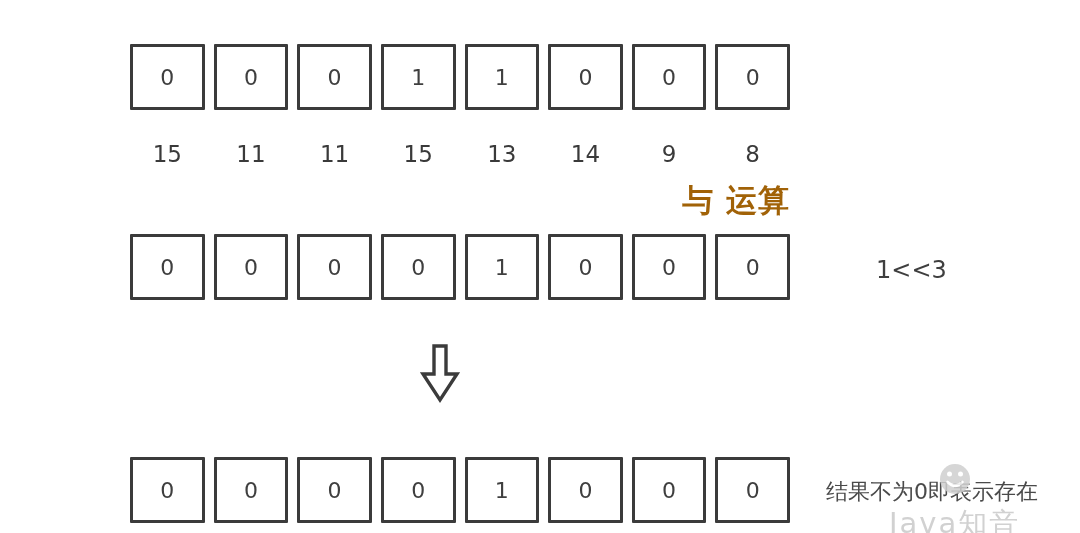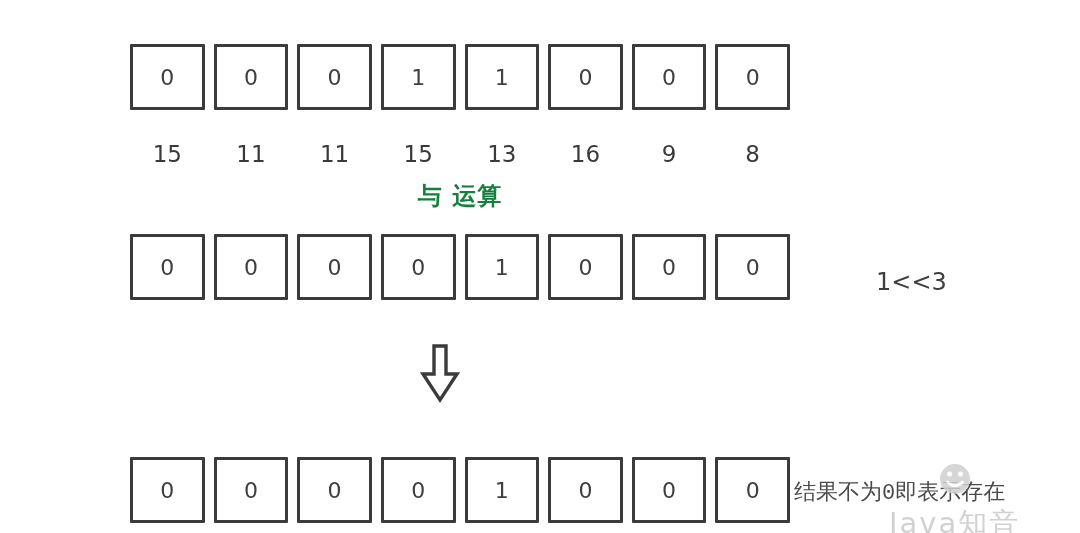--- a/index.html
+++ b/index.html
@@ -46,49 +46,48 @@
     flex: 1;
     text-align: center;
     font-size: 23px;
     color: #3a3a3a;
   }
   .op-label {
     position: absolute;
     left: 130px;
     width: 660px;
     top: 180px;
-    text-align: center;
-    font-size: 24px;
+    text-align: right;
+    font-size: 31px;
     font-weight: bold;
-    color: #15803d;
+    color: #a16207;
     letter-spacing: 1px;
   }
   .side-label {
     position: absolute;
     font-size: 24px;
     color: #3f3f3f;
     white-space: nowrap;
   }
   .side-label.bytes { left: 864px; top: 66px; }
-  .side-label.mask  { left: 876px; top: 268px; }
+  .side-label.mask  { left: 876px; top: 256px; }
   .arrow-wrap {
     position: absolute;
     left: 419px;
     top: 344px;
     width: 42px;
     height: 60px;
   }
   .result-label {
     position: absolute;
-    left: 794px;
+    left: 826px;
     top: 477px;
     font-size: 22px;
     color: #4a4a4a;
     white-space: nowrap;
-    font-family: Liberation Mono, monospace;
   }
   .watermark {
     position: absolute;
     left: 889px;
     top: 461px;
     display: flex;
     align-items: center;
     gap: 3px;
     opacity: 0.85;
     pointer-events: none;
@@ -116,21 +115,21 @@
     <div class="cell">0</div>
     <div class="cell">0</div>
   </div>
 
   <div class="indices-row">
     <span>15</span>
     <span>11</span>
     <span>11</span>
     <span>15</span>
     <span>13</span>
-    <span>16</span>
+    <span>14</span>
     <span>9</span>
     <span>8</span>
   </div>
 
   <div class="op-label">与 运算</div>
 
   <div class="bit-row" style="top:234px">
     <div class="cell">0</div>
     <div class="cell">0</div>
     <div class="cell">0</div>

